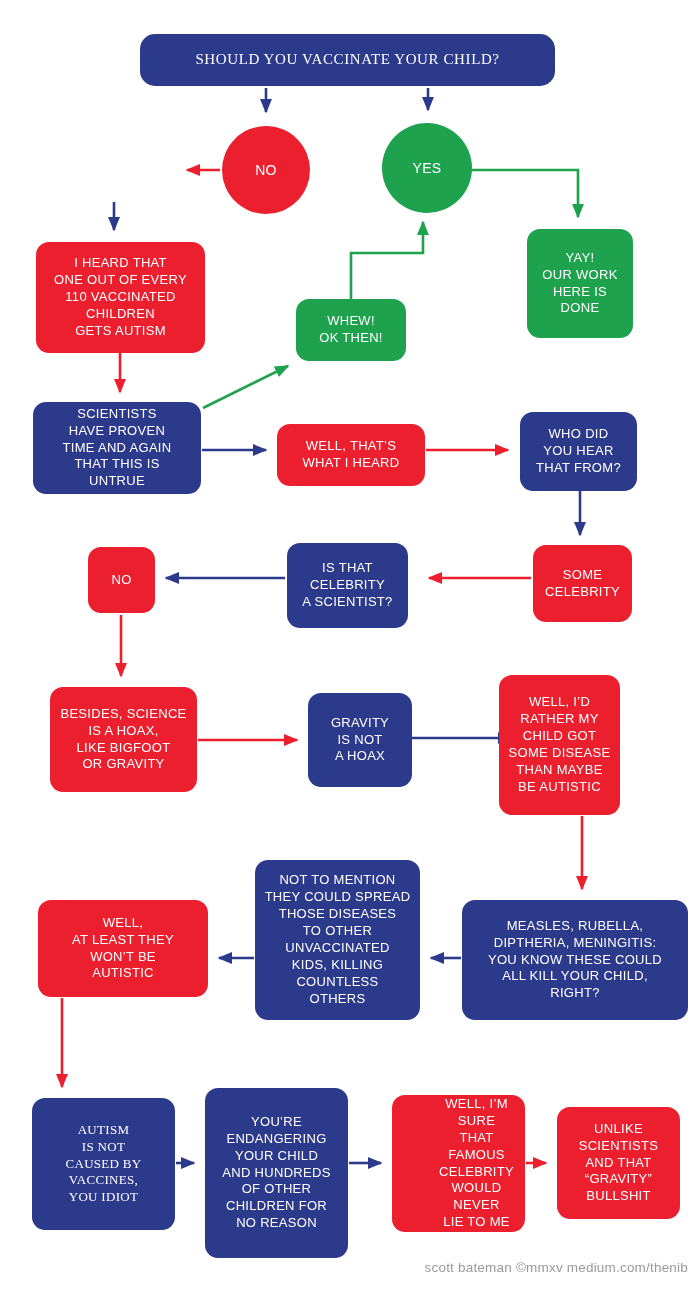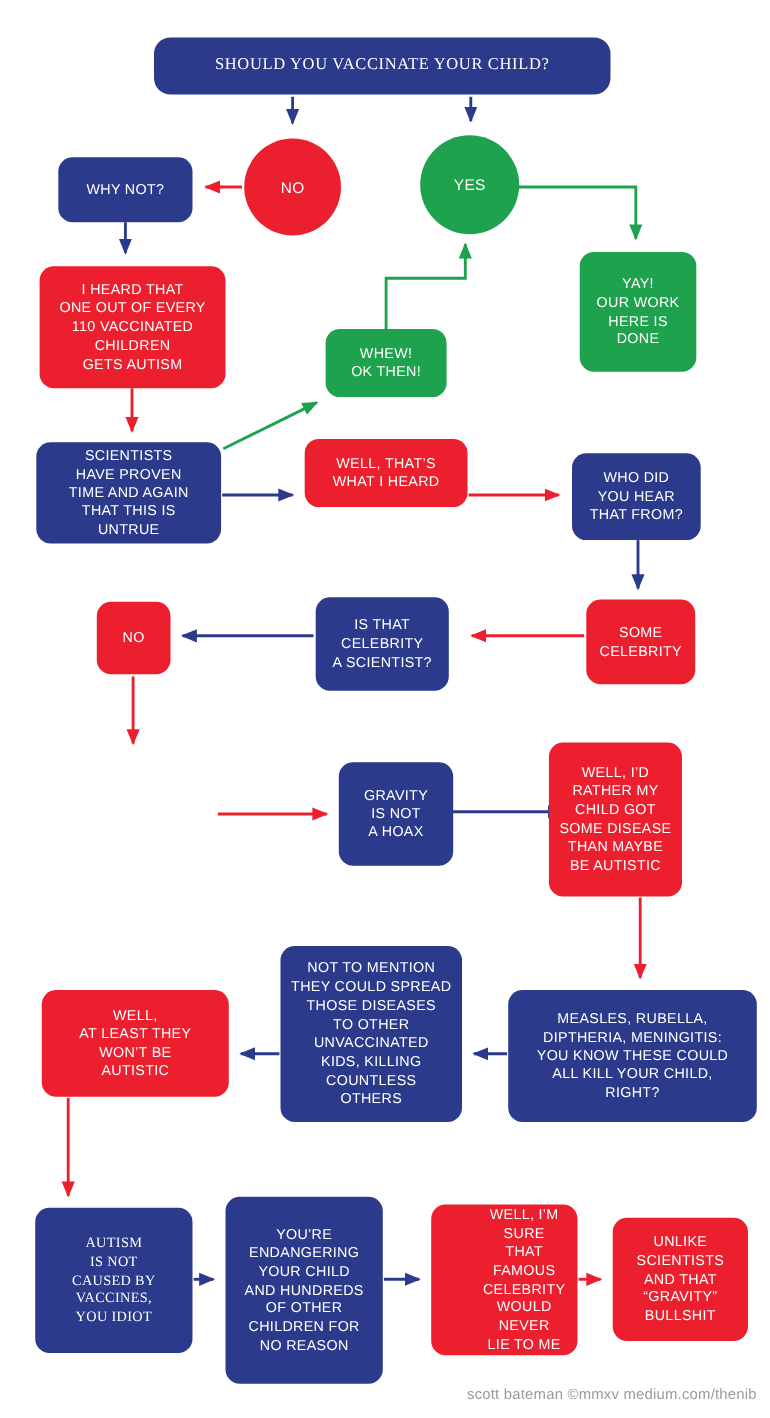--- a/index.html
+++ b/index.html
@@ -69,48 +69,51 @@
     <path class="edge stroke-blue" marker-end="url(#ab)" d="M176,1163 H194"></path>
     <path class="edge stroke-blue" marker-end="url(#ab)" d="M349,1163 H381"></path>
     <path class="edge stroke-red" marker-end="url(#ar)" d="M526,1163 H546"></path>
   </svg>
 
   <div class="node blue title" style="left:140px;top:34px;width:415px;height:52px;font-family:Liberation Serif, serif;">SHOULD YOU VACCINATE YOUR CHILD?</div>
 
   <div class="node red circle" style="left:222px;top:126px;width:88px;height:88px;">NO</div>
   <div class="node green circle" style="left:382px;top:123px;width:90px;height:90px;">YES</div>
 
-  <div class="node blue" style="left:53px;top:143px;width:122px;height:59px;">WHY NOT?</div>
   <div class="node green" style="left:527px;top:229px;width:106px;height:109px;">YAY!
 OUR WORK
 HERE IS
 DONE</div>
   <div class="node red" style="left:36px;top:242px;width:169px;height:111px;">I HEARD THAT
 ONE OUT OF EVERY
 110 VACCINATED
 CHILDREN
 GETS AUTISM</div>
   <div class="node green" style="left:296px;top:299px;width:110px;height:62px;">WHEW!
 OK THEN!</div>
   <div class="node blue" style="left:33px;top:402px;width:168px;height:92px;">SCIENTISTS
 HAVE PROVEN
 TIME AND AGAIN
 THAT THIS IS
 UNTRUE</div>
-  <div class="node red" style="left:277px;top:399px;width:148px;height:62px;">WELL, THAT’S
+  <div class="node red" style="left:277px;top:424px;width:148px;height:62px;">WELL, THAT’S
 WHAT I HEARD</div>
   <div class="node blue" style="left:520px;top:412px;width:117px;height:79px;">WHO DID
 YOU HEAR
 THAT FROM?</div>
   <div class="node red" style="left:533px;top:545px;width:99px;height:77px;">SOME
 CELEBRITY</div>
   <div class="node blue" style="left:287px;top:543px;width:121px;height:85px;">IS THAT
 CELEBRITY
 A SCIENTIST?</div>
   <div class="node red" style="left:88px;top:547px;width:67px;height:66px;">NO</div>
+  <div class="node red" style="left:50px;top:687px;width:147px;height:105px;">BESIDES, SCIENCE
+IS A HOAX,
+LIKE BIGFOOT
+OR GRAVITY</div>
   <div class="node blue" style="left:308px;top:693px;width:104px;height:94px;">GRAVITY
 IS NOT
 A HOAX</div>
   <div class="node red" style="left:499px;top:675px;width:121px;height:140px;">WELL, I’D
 RATHER MY
 CHILD GOT
 SOME DISEASE
 THAN MAYBE
 BE AUTISTIC</div>
   <div class="node blue" style="left:255px;top:860px;width:165px;height:160px;">NOT TO MENTION

